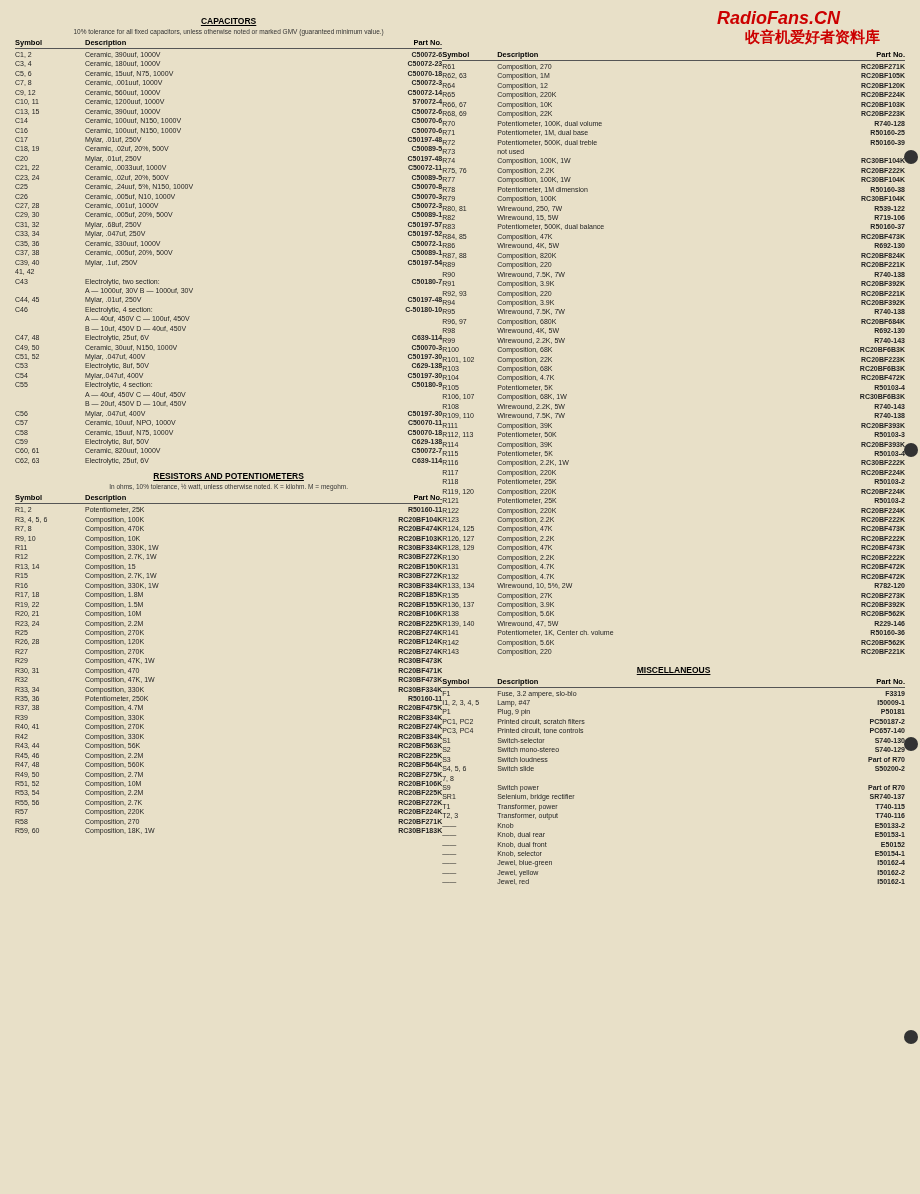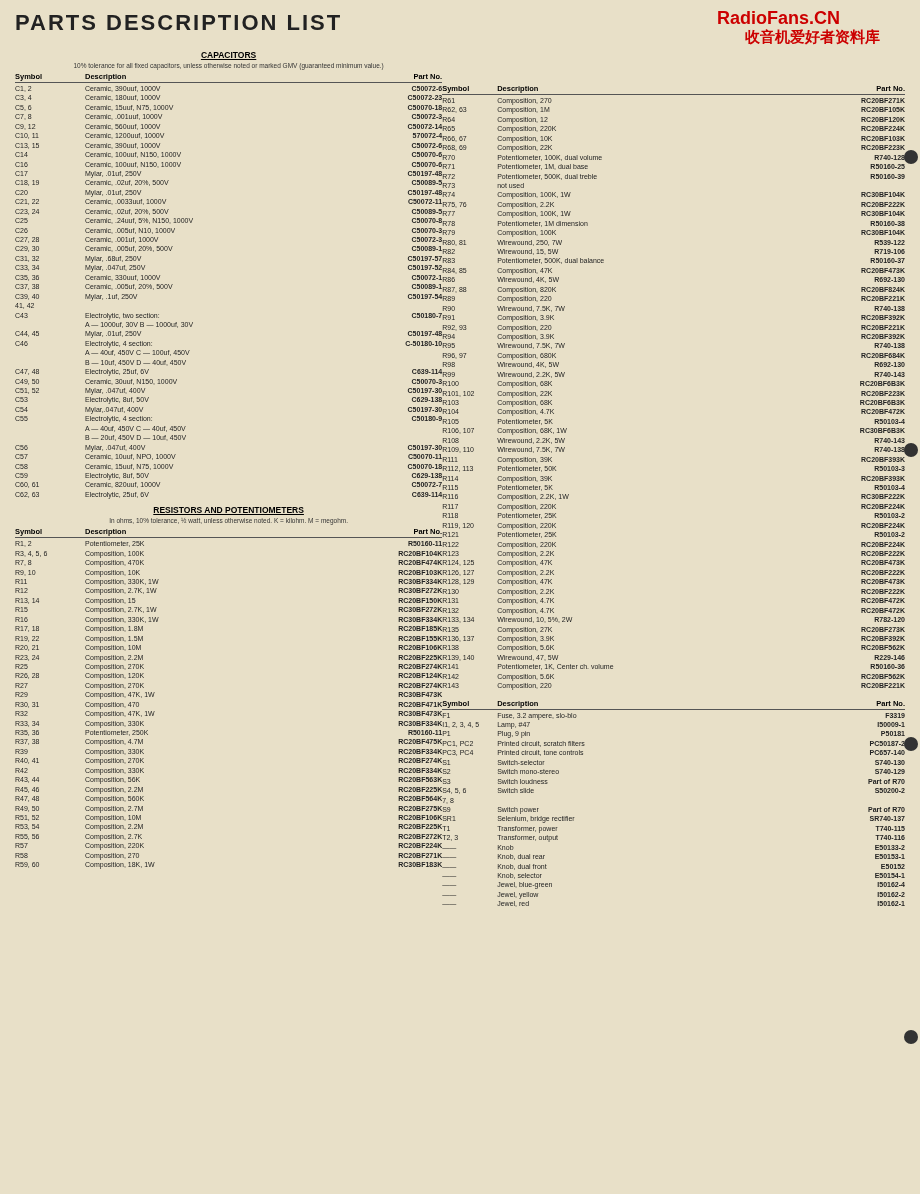--- a/index.html
+++ b/index.html
@@ -17,20 +17,21 @@
       padding: 10px 15px;
       position: relative;
     }
     .watermark-top {
       position: absolute;
       top: 8px;
       right: 80px;
       color: #c00;
       font-size: 18px;
       font-weight: bold;
+      font-style: italic;
       z-index: 10;
     }
     .watermark-bottom {
       position: absolute;
       top: 28px;
       right: 40px;
       color: #c00;
       font-size: 15px;
       font-weight: bold;
       z-index: 10;
@@ -130,21 +131,20 @@
       border-radius: 50%;
     }
   </style>
 </head>
 <body>
 
 <div class="page">
   <div class="watermark-top">RadioFans.CN</div>
   <div class="watermark-bottom">收音机爱好者资料库</div>
 
-  <div class="page-title">PARTS DESCRIPTION LIST</div>
 
   <div class="main-content">
 
     <div class="left-col">
 
       <div class="section-title">CAPACITORS</div>
       <div class="section-note">10% tolerance for all fixed capacitors, unless otherwise noted or marked GMV (guaranteed minimum value.)</div>
       <div class="col-headers">
         <span class="col-symbol">Symbol</span>
         <span class="col-desc">Description</span>
@@ -878,20 +878,21 @@
             <span class="rcol-part">RC20BF562K</span>
           </div>
           <div class="right-parts-row">
             <span class="rcol-symbol">R143</span>
             <span class="rcol-desc">Composition, 220</span>
             <span class="rcol-part">RC20BF221K</span>
           </div>
         </div>
 
       <div class="misc-section">
+        <div class="section-title">MISCELLANEOUS</div>
         <div class="right-col-headers">
           <span class="rcol-symbol">Symbol</span>
           <span class="rcol-desc">Description</span>
           <span class="rcol-part">Part No.</span>
         </div>
         <div id="misc-rows">
             <div class="right-parts-row">
               <span class="rcol-symbol">F1</span>
               <span class="rcol-desc">Fuse, 3.2 ampere, slo-blo</span>
               <span class="rcol-part">F3319</span>

